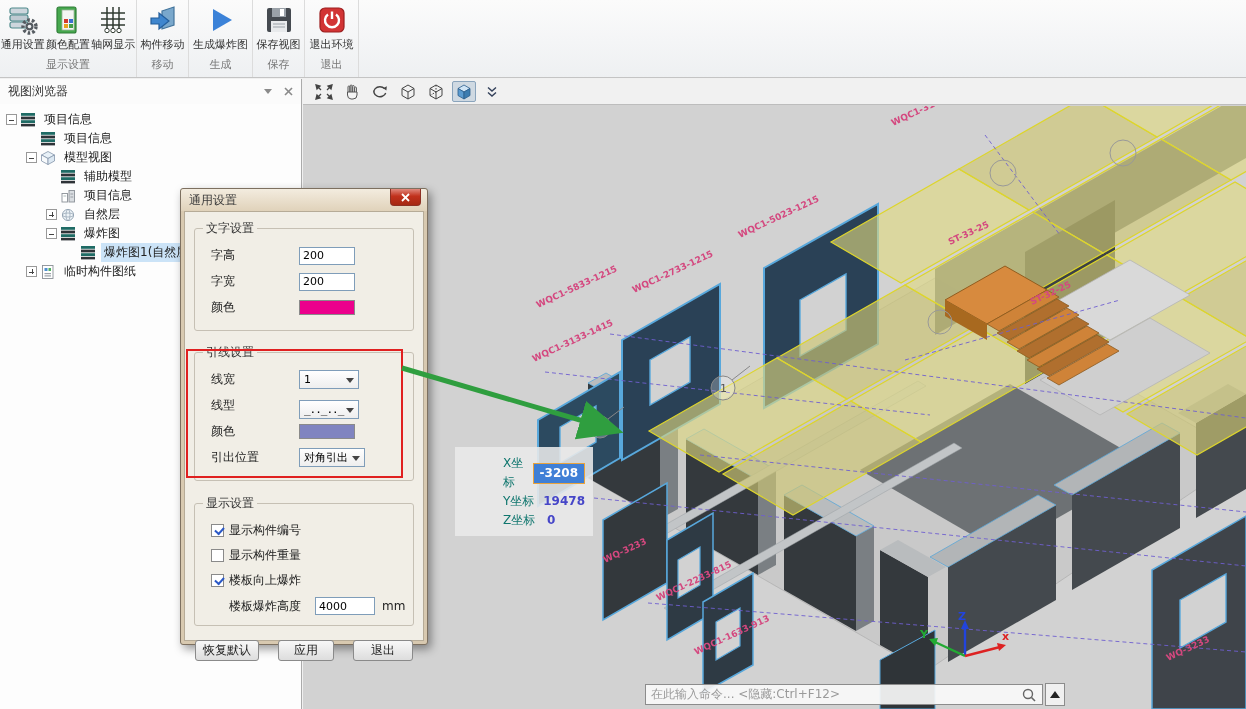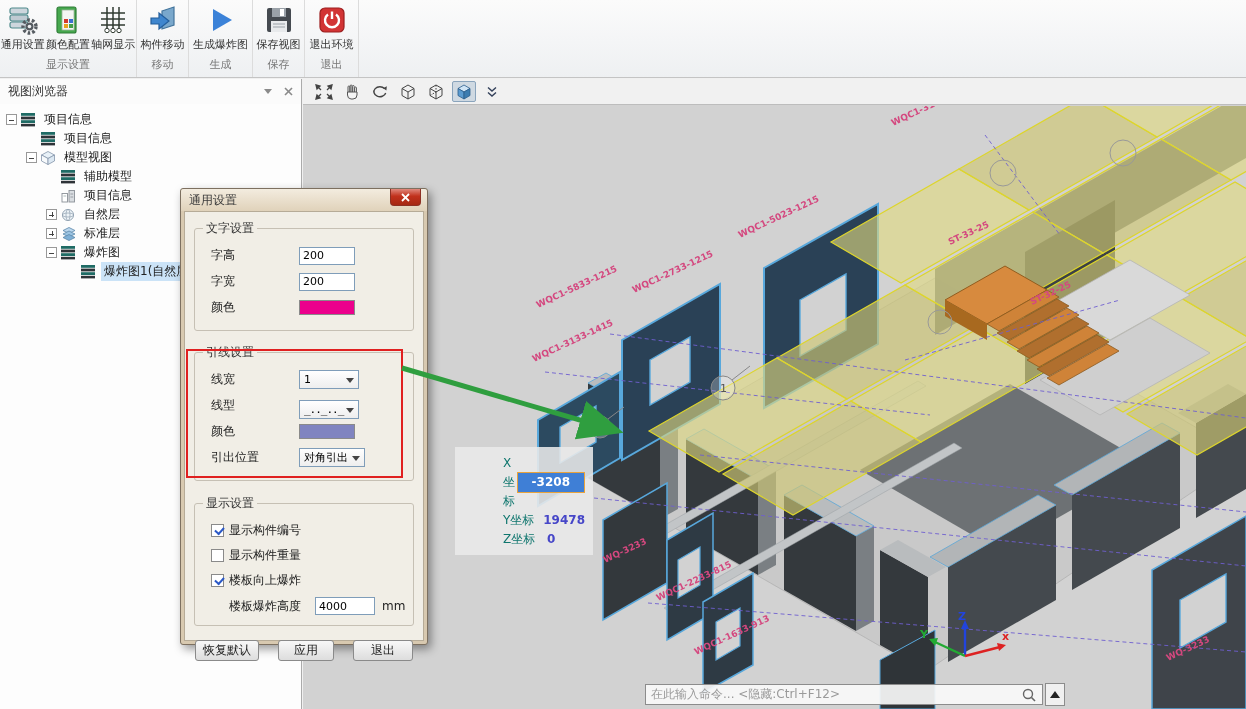--- a/index.html
+++ b/index.html
@@ -50,21 +50,21 @@
   .scene-label{font-size:9px;font-weight:bold;fill:#d4487f;}
   .bubble-num{font-size:11px;fill:#555;}
   .axis-letter{font-size:11px;font-weight:bold;}
 
   
   .coords{position:absolute;left:152px;top:341px;width:138px;padding:7px 8px 6px;
           background:rgba(233,233,233,.88);font-size:12px;line-height:19px;}
   .crow{display:flex;align-items:center;}
   .clabel{width:44px;color:#0f766e;margin-left:40px;}
   .cval{font-weight:bold;color:#4646c8;}
-  .cval.active{background:#3f7fd6;color:#fff;border:1px solid #e8a33d;padding:0 14px;font-weight:bold;}
+  .cval.active{background:#3f7fd6;color:#fff;border:1px solid #e8a33d;padding:0 6px;font-weight:bold;}
 
   
   .cmdbar{position:absolute;left:342px;top:577px;display:flex;align-items:center;}
   .cmdinput{width:398px;height:21px;background:rgba(249,249,249,.92);border:1px solid #8c8c8c;
             color:#9a9a9a;font-size:12px;display:flex;align-items:center;padding:0 5px;}
   .cmdtext{flex:1;overflow:hidden;white-space:nowrap;}
   .cmdup{width:20px;height:23px;margin-left:2px;background:#f0f0f0;border:1px solid #8c8c8c;
          display:flex;align-items:center;justify-content:center;cursor:pointer;}
   .tri-up{width:0;height:0;border-left:5px solid transparent;border-right:5px solid transparent;
           border-bottom:7px solid #222;}
@@ -319,39 +319,39 @@
         <span class="tlabel">项目信息</span>
       </div>
       <div class="trow" style="padding-left:46px">
         <span class="expander plus"></span>
         <svg class="ticon" viewBox="0 0 16 14">
             <use href="#ic-sphere"></use>
           </svg>
         <span class="tlabel">自然层</span>
       </div>
       <div class="trow" style="padding-left:46px">
-        <span class="expander plus"></span>
-        <svg class="ticon" viewBox="0 0 16 14">
-            <use href="#ic-stack"></use>
-          </svg>
-        <span class="tlabel">标准层</span>
-      </div>
-      <div class="trow" style="padding-left:46px">
         <span class="expander"></span>
         <svg class="ticon" viewBox="0 0 16 14">
             <use href="#ic-layers"></use>
           </svg>
         <span class="tlabel">爆炸图</span>
       </div>
       <div class="trow sel" style="padding-left:66px">
         <span class="exp-sp"></span>
         <svg class="ticon" viewBox="0 0 16 14">
             <use href="#ic-layers"></use>
           </svg>
         <span class="tlabel">爆炸图1(自然层1)</span>
+      </div>
+      <div class="trow" style="padding-left:26px">
+        <span class="expander plus"></span>
+        <svg class="ticon" viewBox="0 0 16 14">
+            <use href="#ic-doc"></use>
+          </svg>
+        <span class="tlabel">临时构件图纸</span>
       </div>
     </div>
   </div>
 
   <div class="viewport">
     <div class="vtoolbar">
       <span class="vtool">
         <svg width="20" height="18" viewBox="0 0 20 18">
           <g stroke="#444" stroke-width="1.3" fill="#444">
             <line x1="7" y1="7" x2="3" y2="3"></line>

